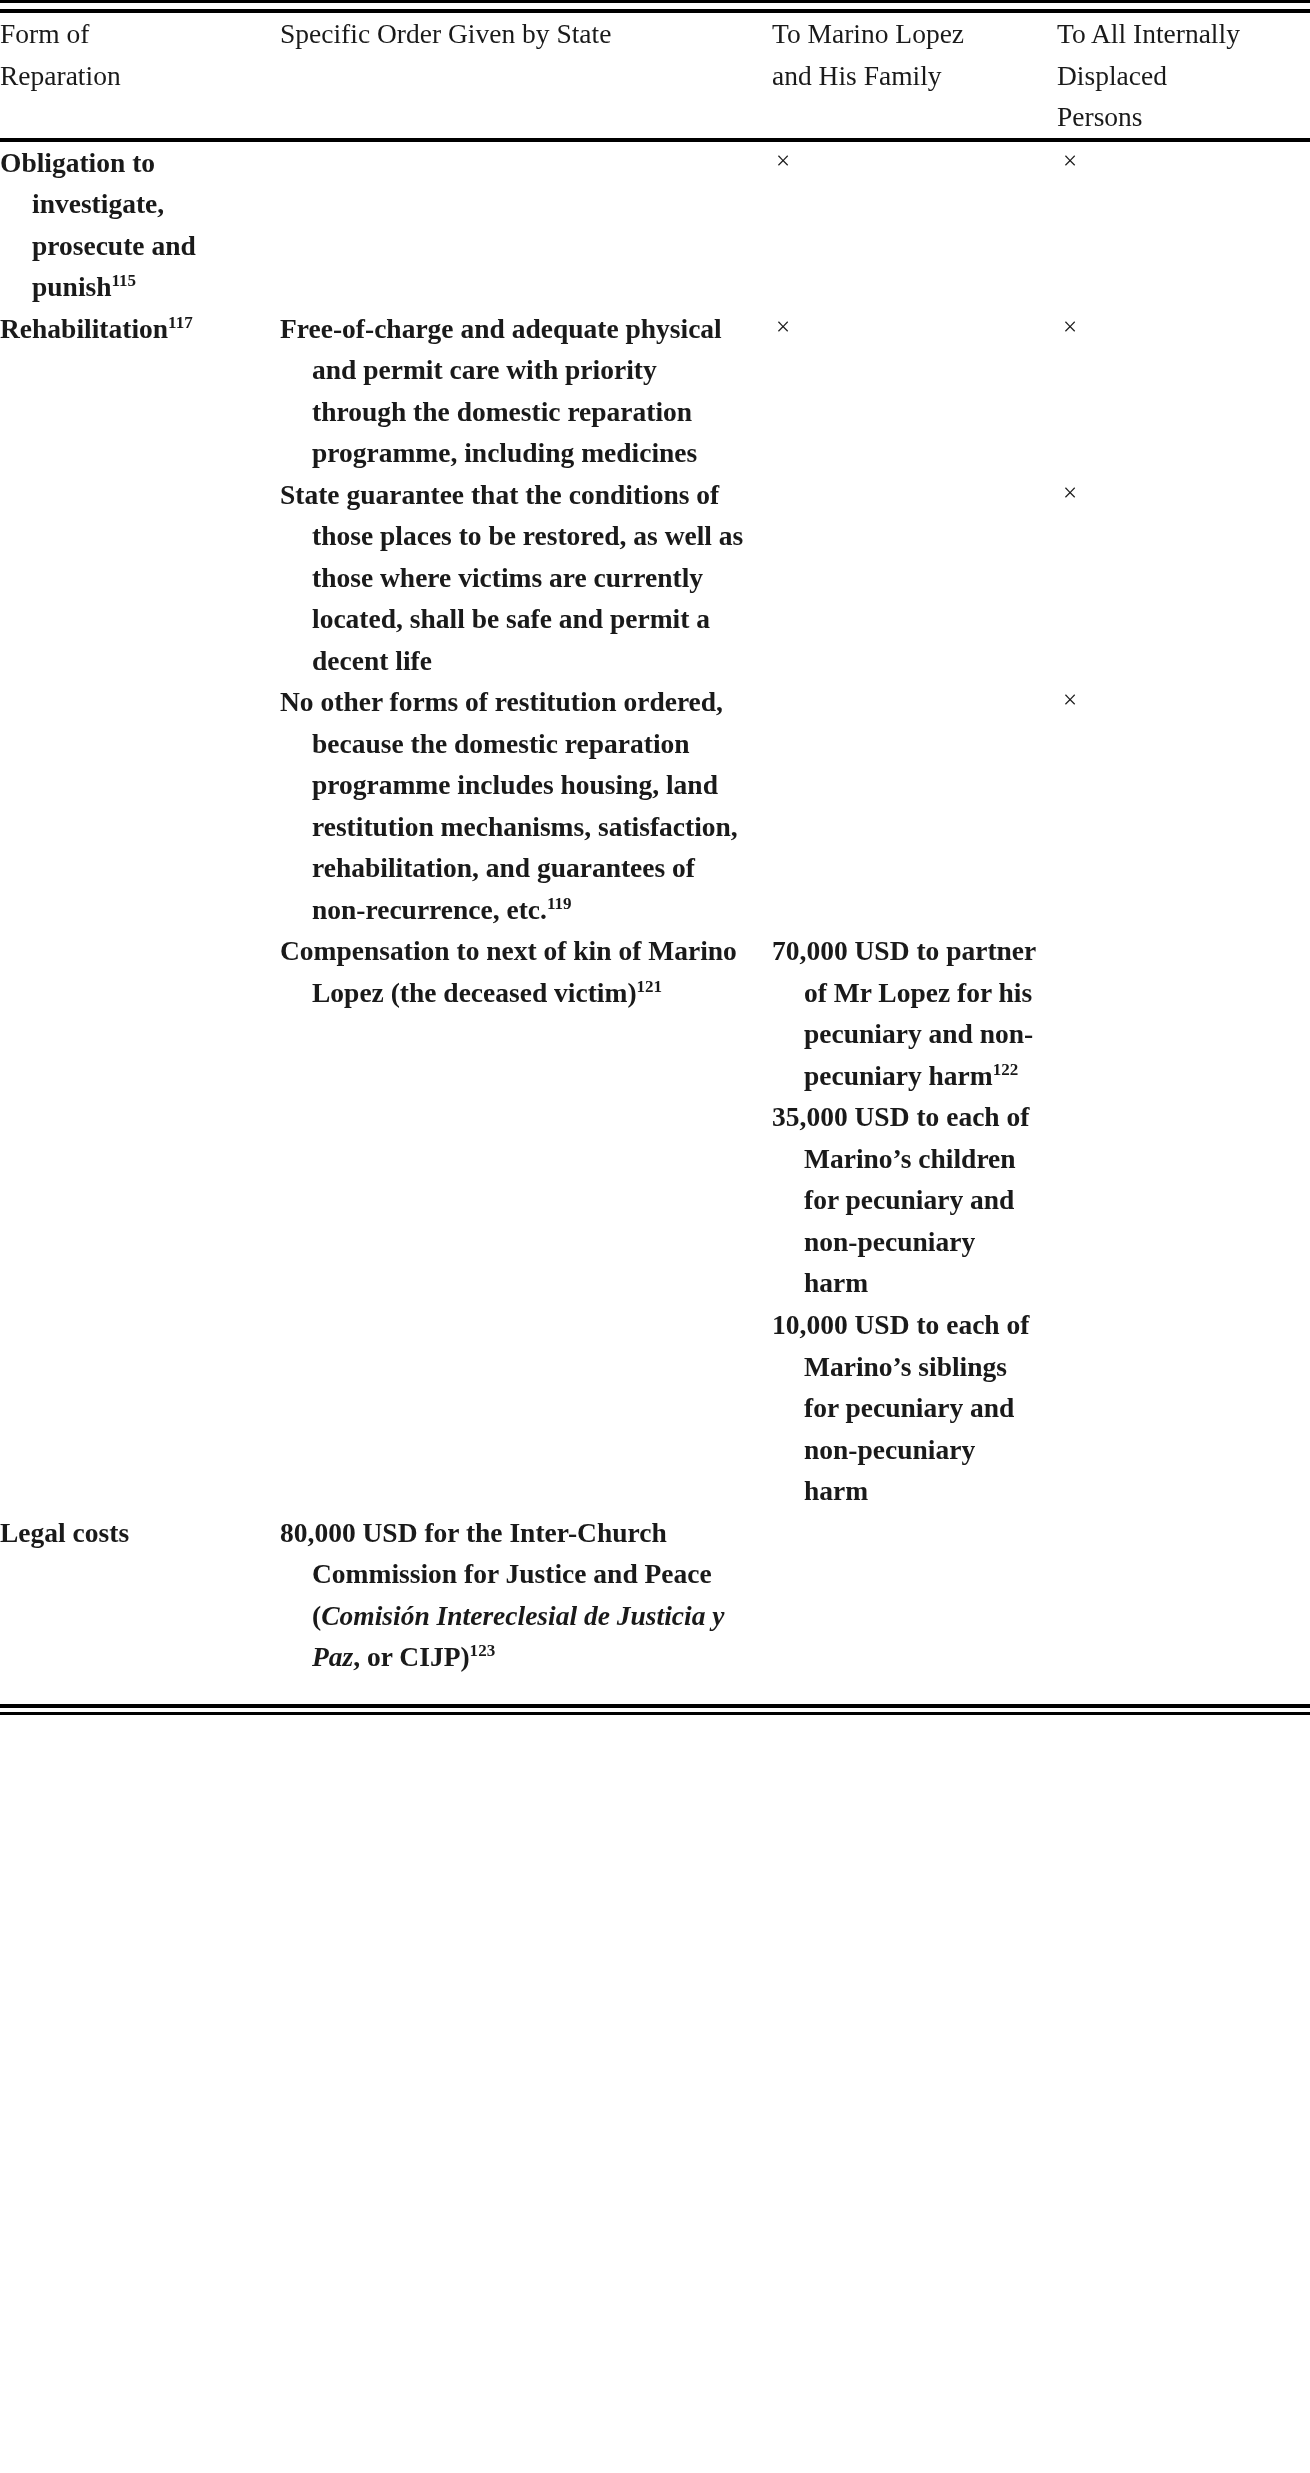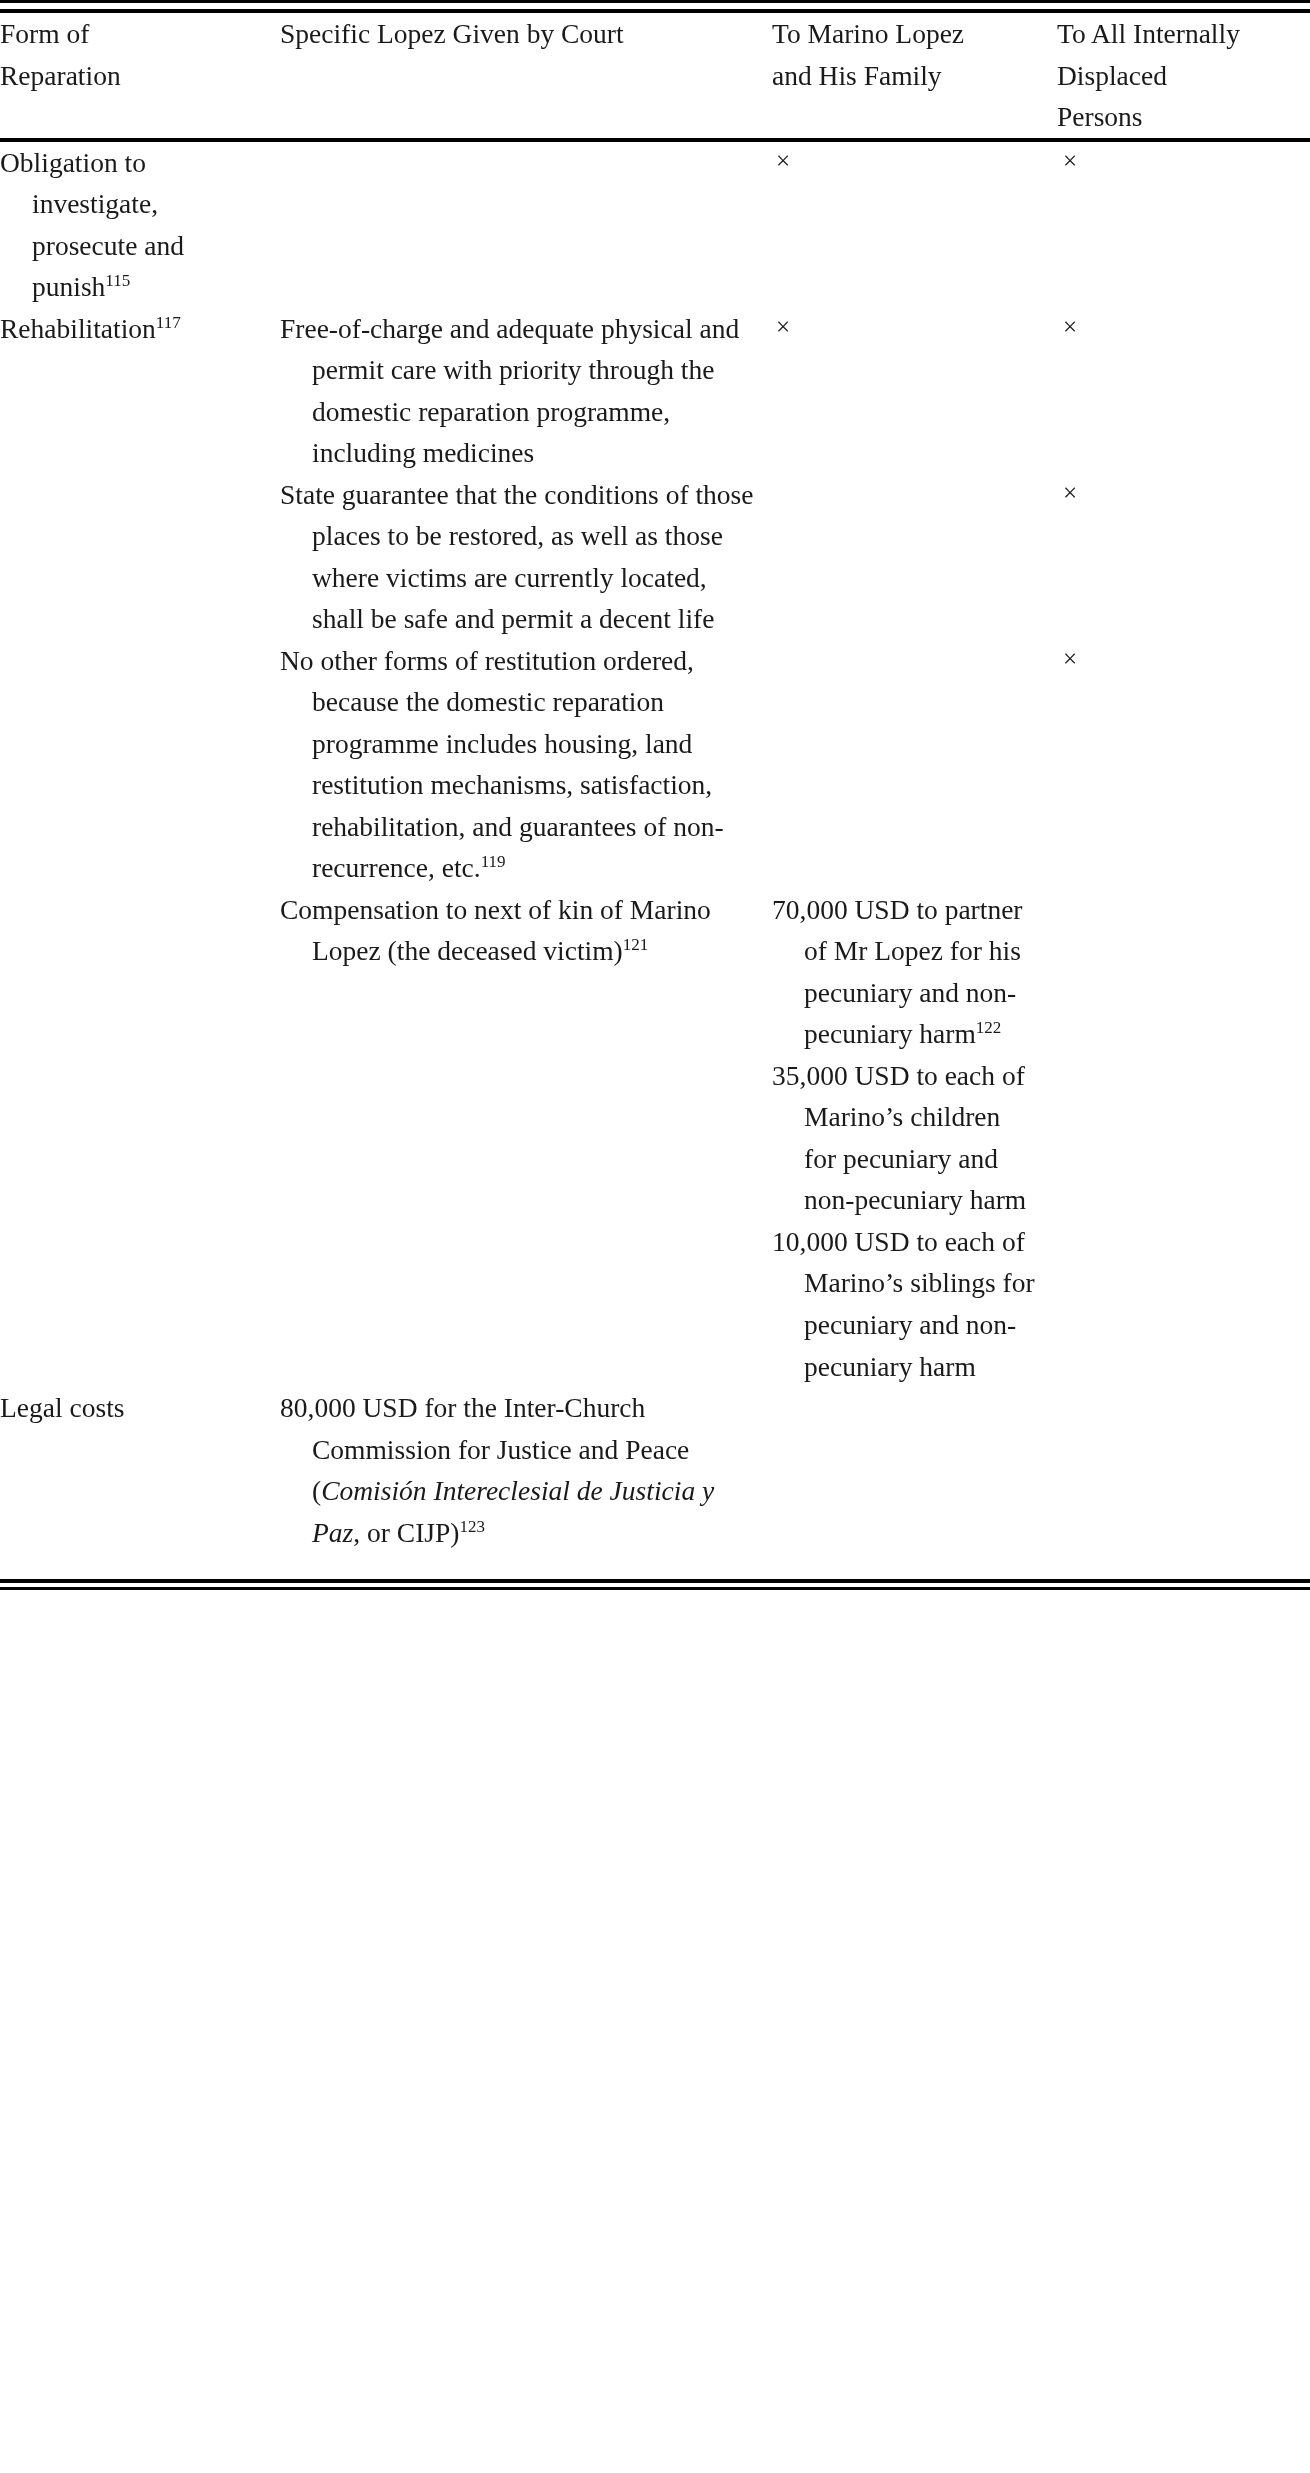--- a/index.html
+++ b/index.html
@@ -89,20 +89,21 @@
     padding-top: 26px;
   }
   .hdr-line { display: block; white-space: nowrap; }
 
   
   .cell {
     padding-left: 0;
     padding-right: 18px;
     text-indent: -32px;
     margin-left: 32px;
+    font-weight: bold;
   }
   .row-first td { padding-top: 16px; }
   tbody td { padding-bottom: 0px; }
 
   .mark {
     display: block;
     font-size: 25px;
     line-height: 1.51;
     padding-left: 4px;
   }
@@ -131,21 +132,21 @@
         <col class="c4">
     </colgroup>
 
     <thead>
       <tr>
         <th>
           <span class="hdr-line">Form of</span>
           <span class="hdr-line">Reparation</span>
         </th>
         <th>
-          <span class="hdr-line">Specific Lopez Given by Court</span>
+          <span class="hdr-line">Specific Order Given by State</span>
         </th>
         <th>
           <span class="hdr-line">To Marino Lopez</span>
           <span class="hdr-line">and His Family</span>
         </th>
         <th>
           <span class="hdr-line">To All Internally</span>
           <span class="hdr-line">Displaced</span>
           <span class="hdr-line">Persons</span>
         </th>

